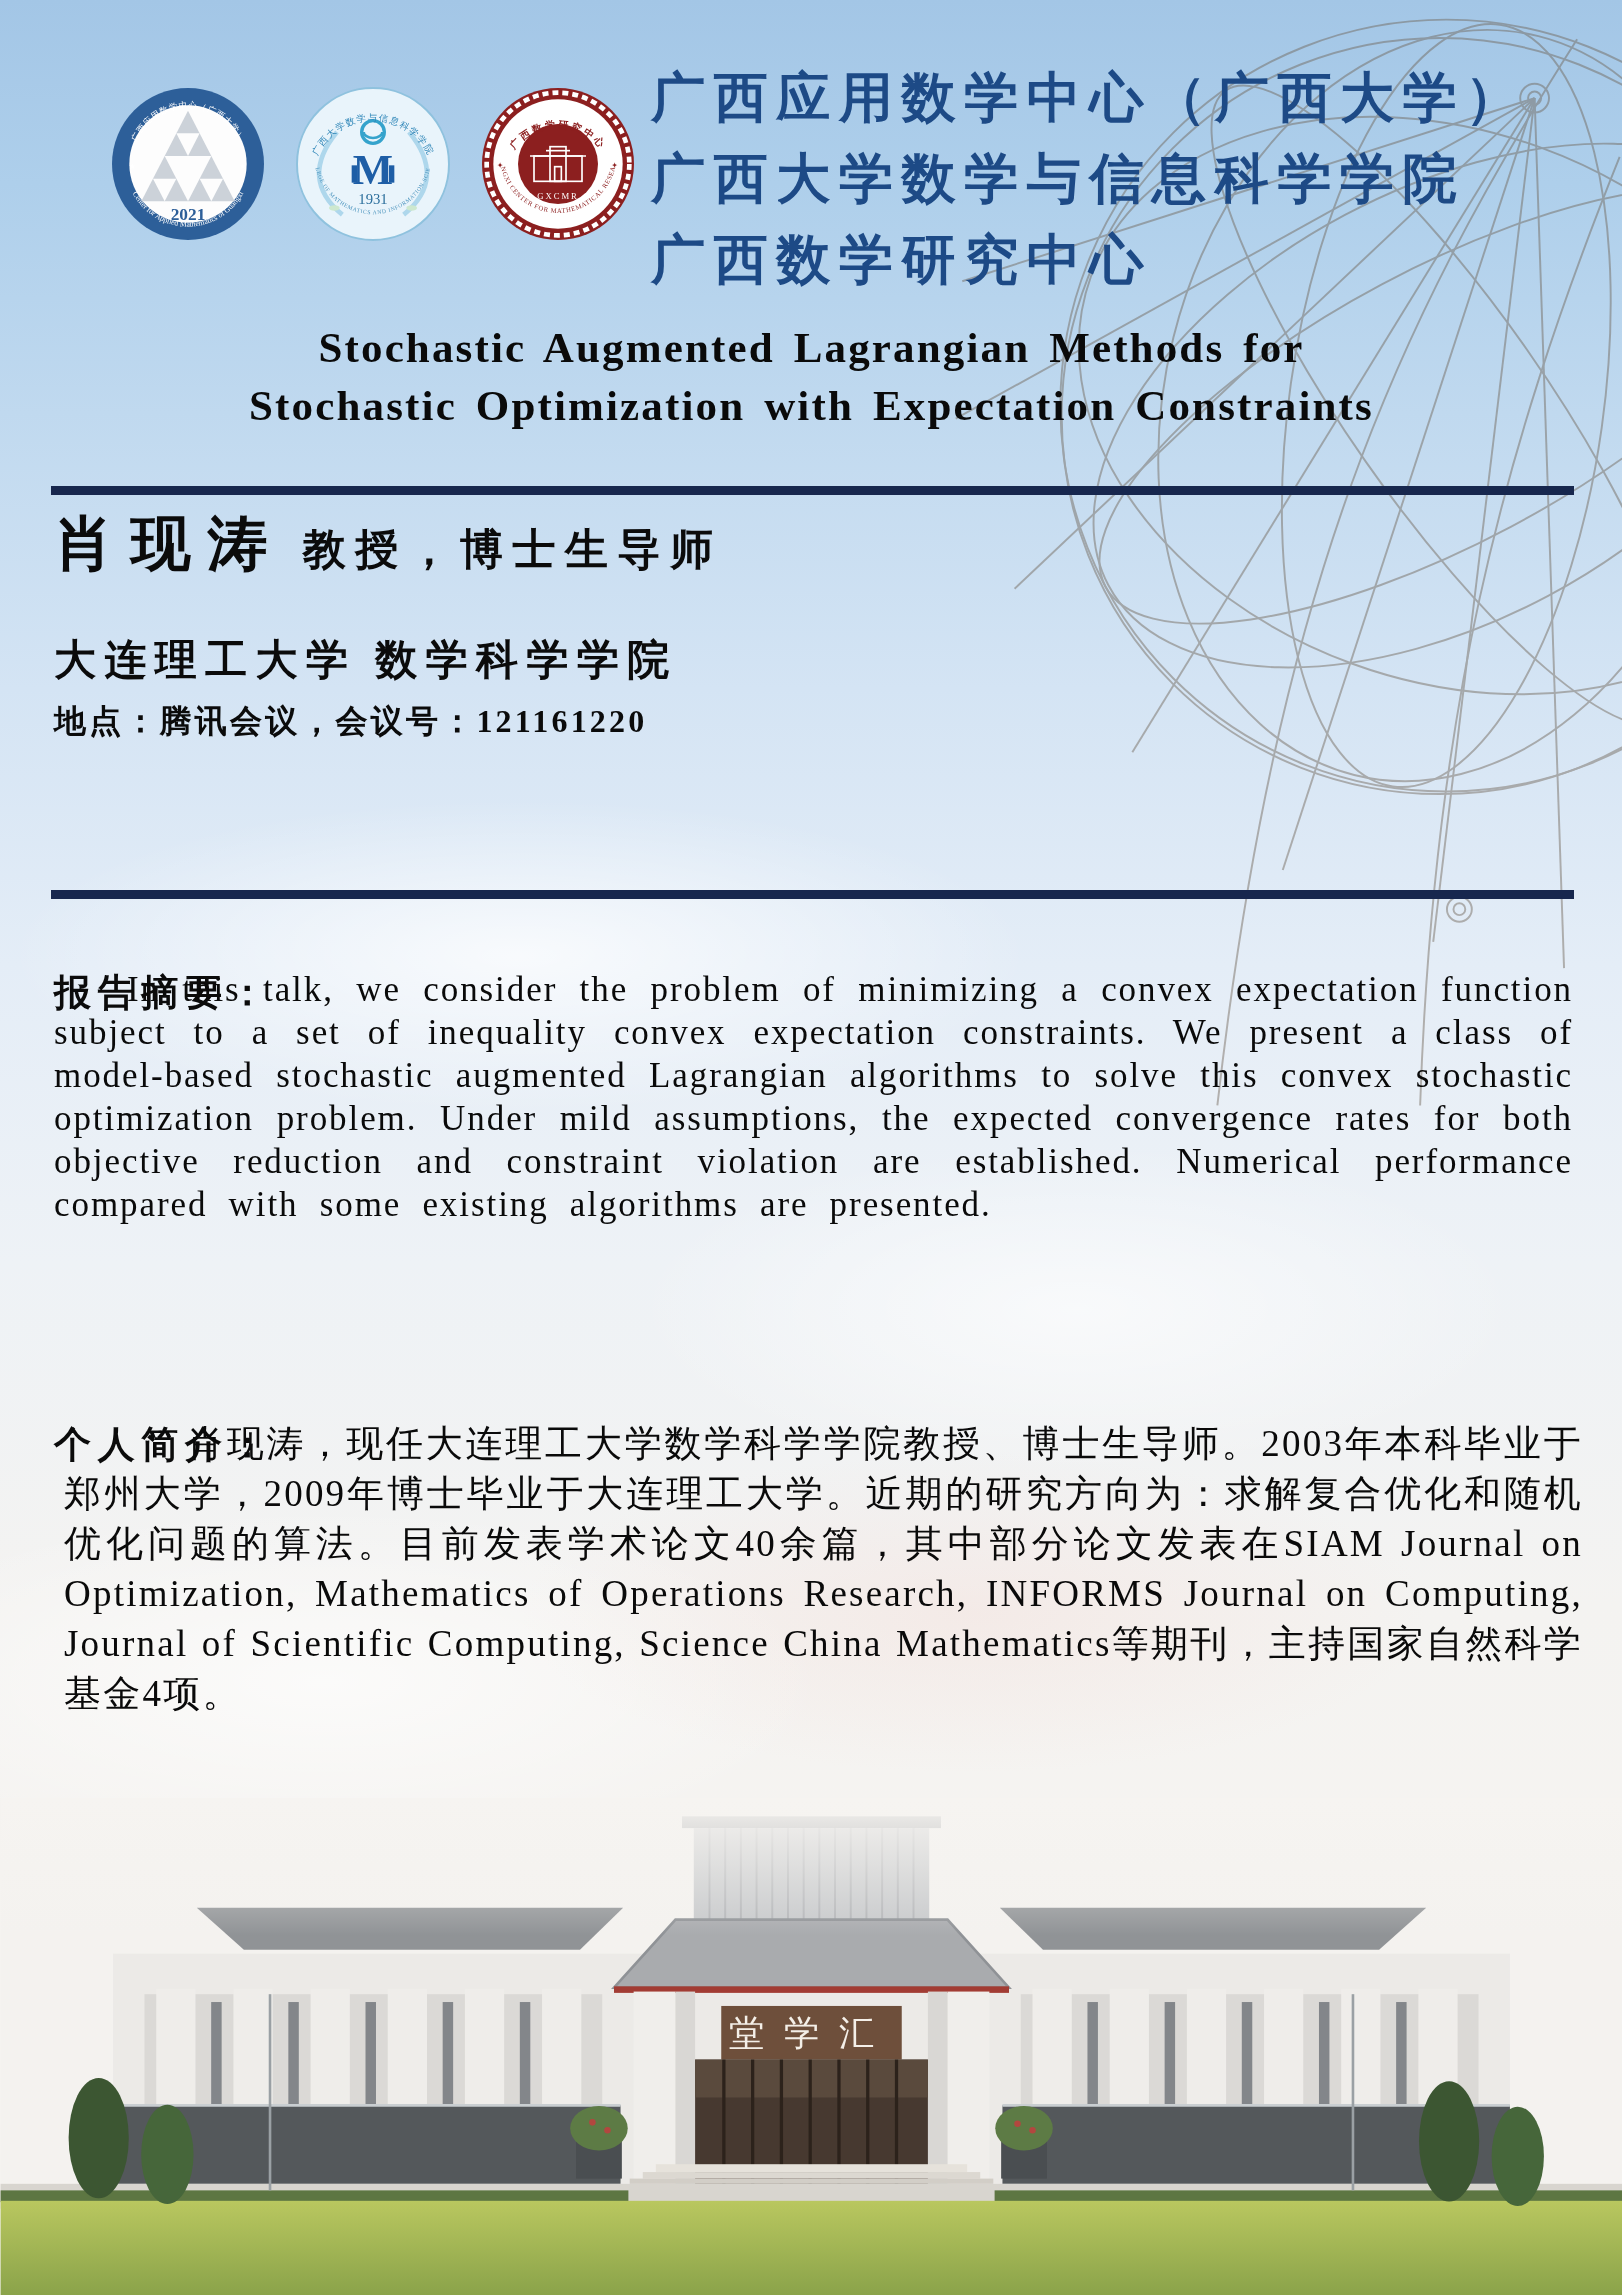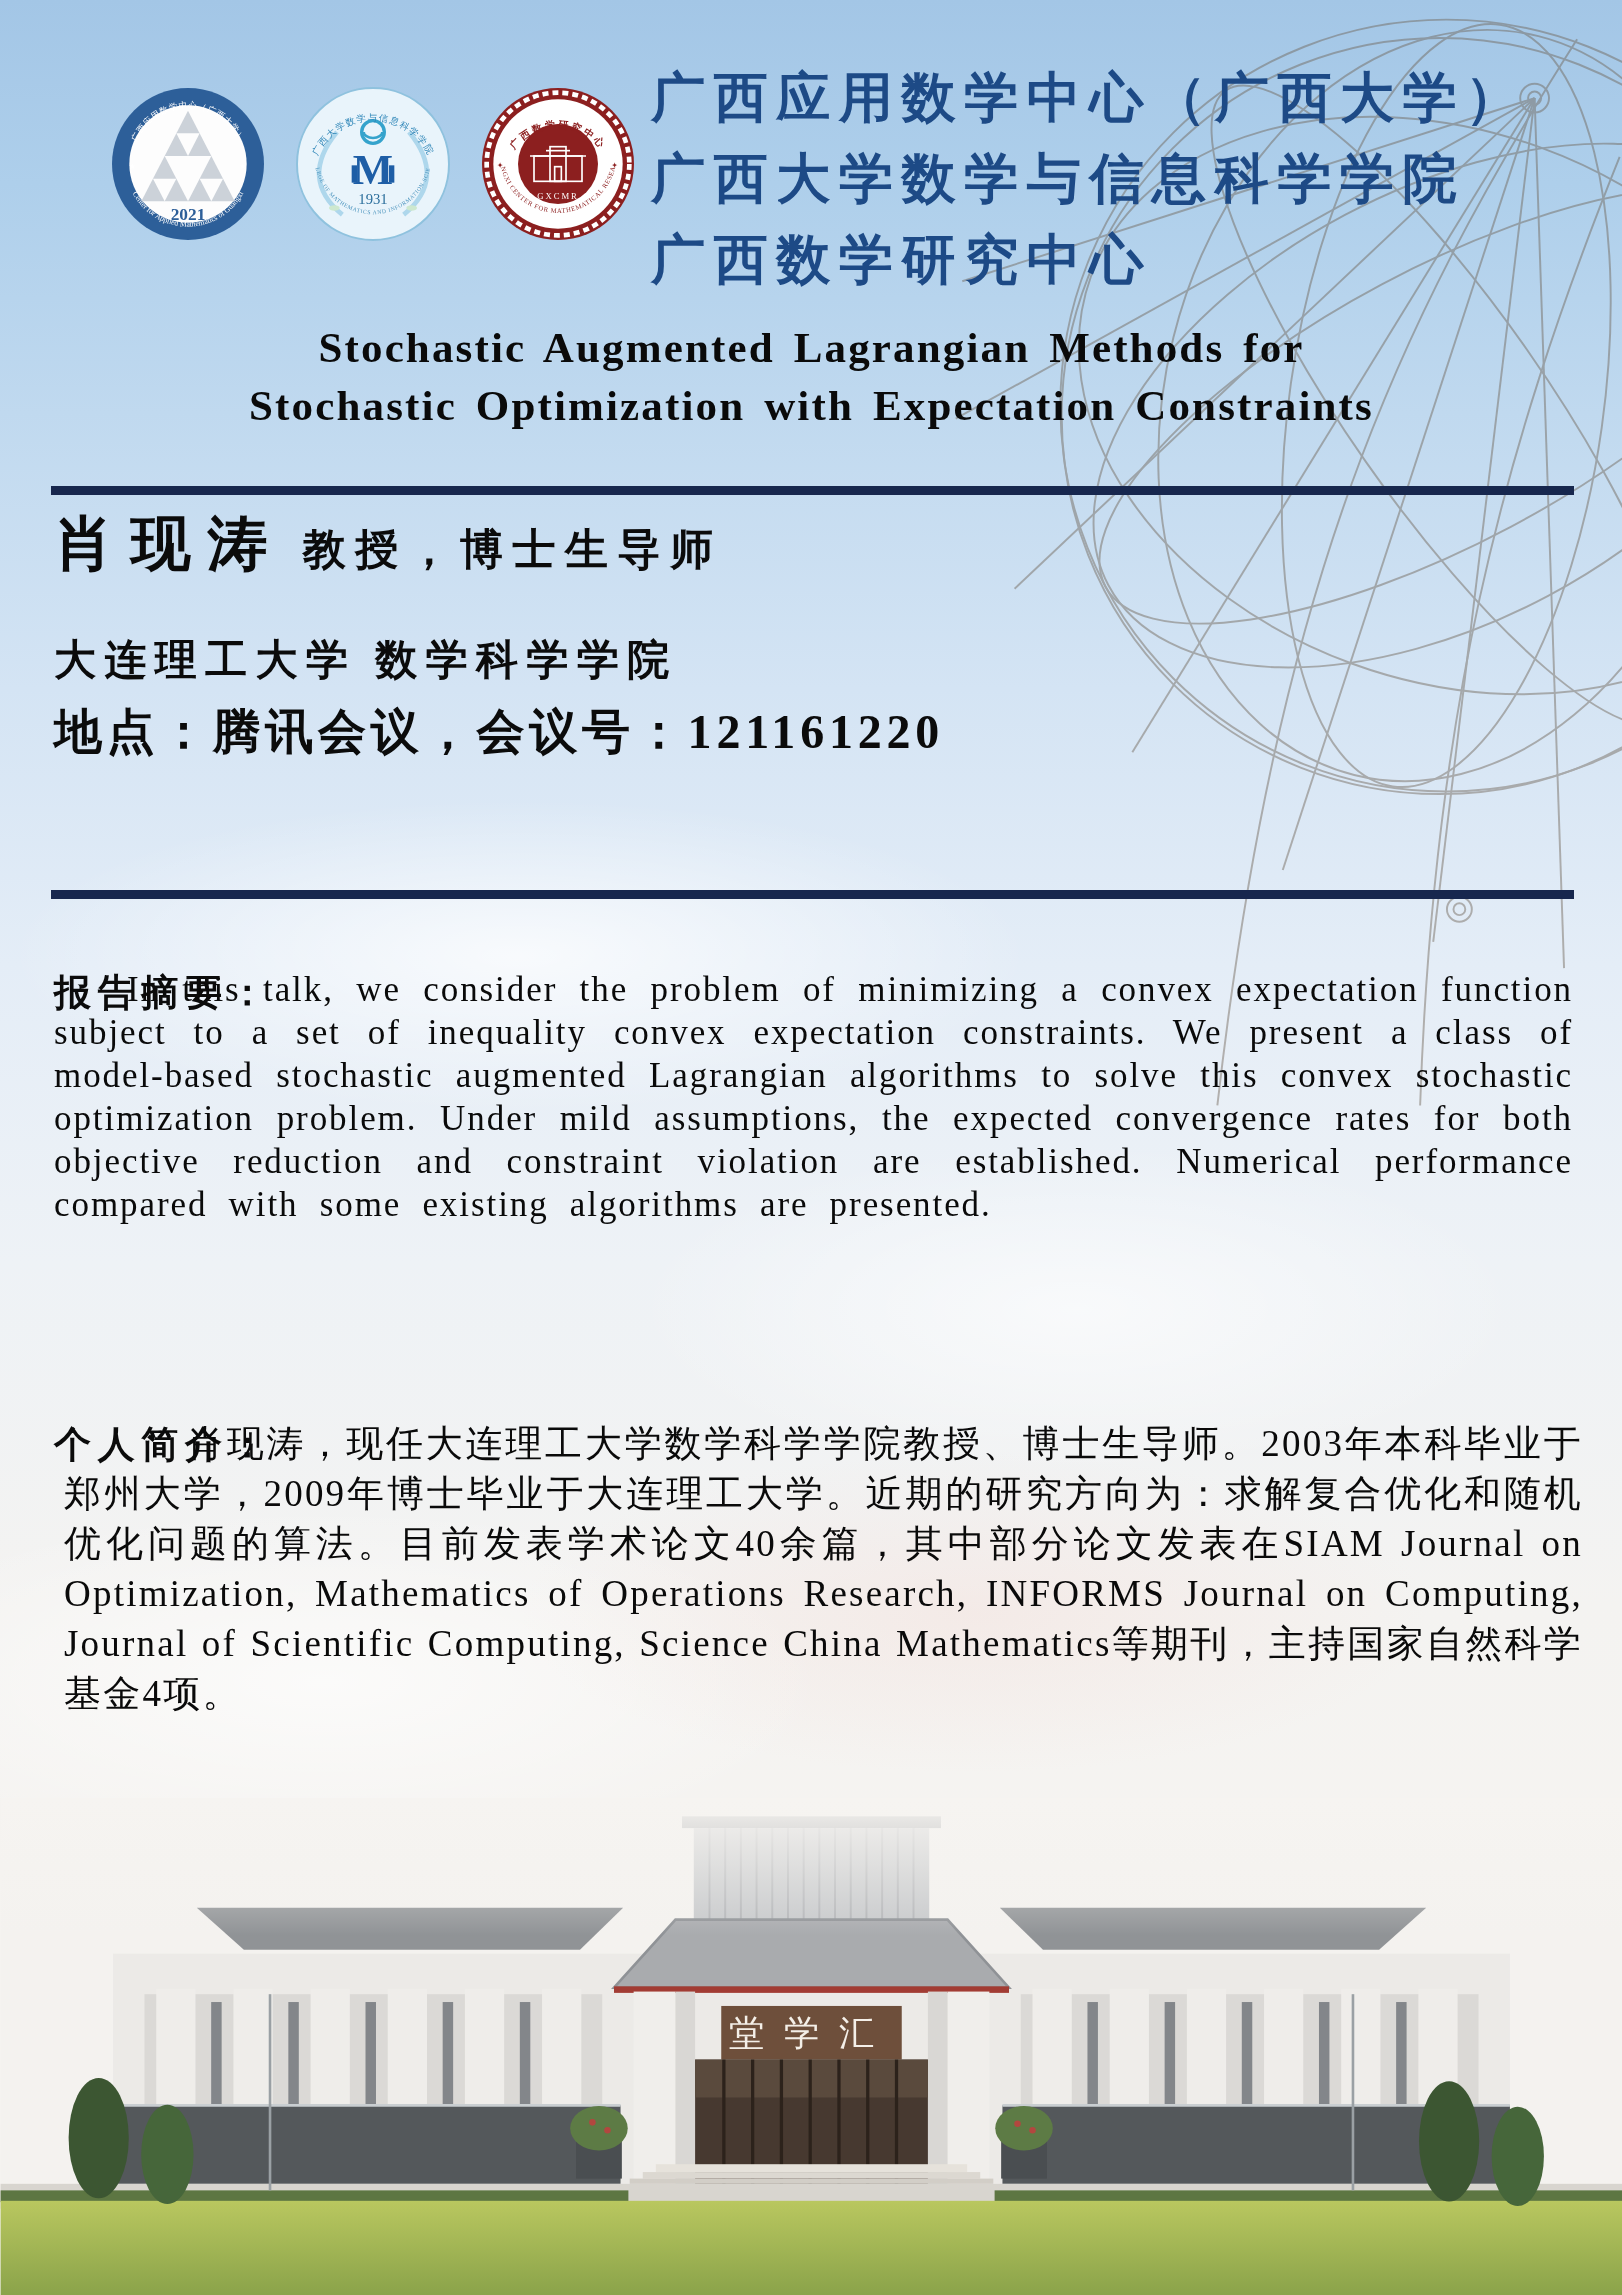--- a/index.html
+++ b/index.html
@@ -24,21 +24,21 @@
   .orgs{left:651px;top:58px;}
   .org-line{font-size:54px;line-height:81px;font-weight:700;letter-spacing:.16em;color:#1d4a86;white-space:nowrap;}
   .title{left:0;top:319px;width:1623px;text-align:center;font-weight:700;font-size:43px;line-height:58px;
          letter-spacing:.05em;word-spacing:.14em;color:#0a0a0a;}
   .rule{left:51px;width:1523px;height:8.5px;background:#17274e;}
   .rule1{top:486px;} .rule2{top:890px;}
   .name-row{left:54px;top:504px;display:flex;align-items:baseline;white-space:nowrap;}
   .speaker-name{font-size:60px;font-weight:700;letter-spacing:.28em;}
   .speaker-degree{font-size:43px;font-weight:700;letter-spacing:.22em;margin-left:18.3px;text-align:right;}
   .affil{left:54px;top:632px;font-size:42px;font-weight:600;letter-spacing:.2em;white-space:nowrap;}
-  .meet{left:54px;top:700px;font-size:48px;font-weight:600;letter-spacing:.1em;white-space:nowrap;}
+  .meet{left:54px;top:700px;font-size:32px;font-weight:600;letter-spacing:.1em;white-space:nowrap;}
   .time{left:54px;top:779px;font-size:44px;font-weight:600;letter-spacing:.1em;white-space:nowrap;}
   .sec-label{left:54px;font-size:37px;font-weight:600;letter-spacing:.18em;margin-top:48px;}
   .abs-label{top:920px;} .bio-label{top:1372px;}
   .abs-text{left:54px;top:968px;width:1519px;font-size:35px;line-height:43px;letter-spacing:.055em;
             word-spacing:.3em;text-align:justify;text-indent:73px;color:#0a0a0a;margin:0;}
   .bio-text{left:64px;top:1419px;width:1519px;font-size:37px;line-height:50px;letter-spacing:.06em;
             word-spacing:.05em;text-align:justify;text-indent:123px;color:#0a0a0a;margin:0;}
   .photo{left:0;top:1798px;width:1623px;height:497px;z-index:1;}
 </style>
 </head>

